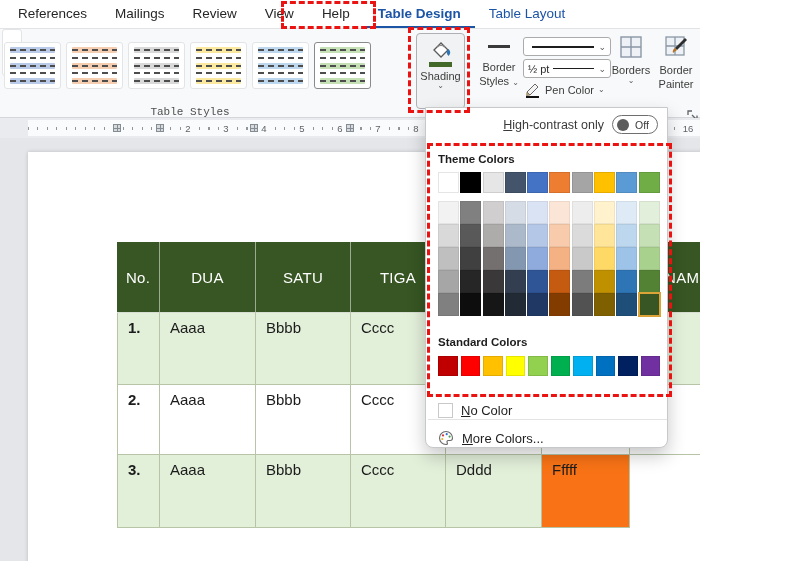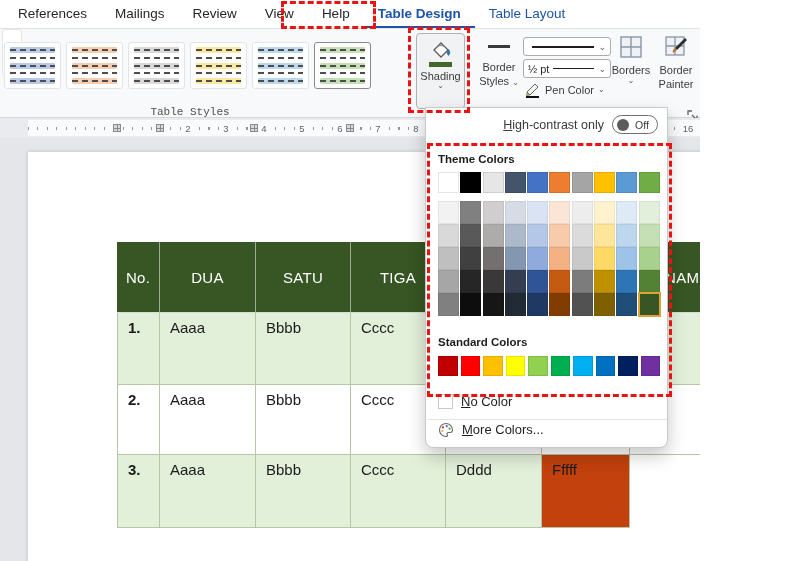--- a/index.html
+++ b/index.html
@@ -82,21 +82,21 @@
   .knob { width:12px; height:12px; border-radius:50%; background:#5c5c5c; }
   .toggle-text { font-size:10.5px; color:#3a3a3a; }
   .sect-label { position:absolute; left:12px; font-size:11.5px; font-weight:bold; color:#1d1d1d; }
   .swgrid { position:absolute; left:12px; display:grid; grid-template-columns:repeat(10,21px); column-gap:1.3px; }
   .sw { width:21px; height:21px; box-shadow:inset 0 0 0 1px rgba(0,0,0,.10); cursor:pointer; }
   .vargrid { grid-template-rows:repeat(5,23px); grid-auto-flow:column; row-gap:0; }
   .vargrid .sw { height:23px; box-shadow:inset 0 0 0 1px rgba(0,0,0,.06); }
   .sw.sel { outline:2px solid #dba338; outline-offset:-1px; z-index:2; }
   .stdgrid { column-gap:3px; grid-template-columns:repeat(10,19.5px); }
   .stdgrid .sw { width:19.5px; height:20px; }
-  .menu-item { position:absolute; left:0; width:100%; height:24px; display:flex; align-items:flex-start; gap:8px;
+  .menu-item { position:absolute; left:0; width:100%; height:24px; display:flex; align-items:flex-end; gap:8px;
                padding-left:12px; font-size:13px; color:#1f1f1f; cursor:pointer; }
   .nocolor-sw { width:15px; height:15px; background:#fff; box-shadow:inset 0 0 0 1px #c9c9c9; }
   .dd-sep { position:absolute; left:2px; width:239px; height:1px; background:#e3e3e3; }
 
   
   .redbox { position:absolute; border:3.5px dashed #ea1311; background:transparent; z-index:9; pointer-events:none; }
   #redbox-tab   { left:281px; top:1px;  width:95px;  height:28px; }
   #redbox-shade { left:408px; top:27px; width:62px;  height:86px; }
   #redbox-colors{ left:427px; top:143px; width:245px; height:254px; }
 </style>
@@ -271,21 +271,21 @@
           <div class="bcell" style="background: rgb(255, 255, 255);">Bbbb</div>
           <div class="bcell" style="background: rgb(255, 255, 255);">Cccc</div>
           <div class="bcell" style="background: rgb(255, 255, 255);"></div>
           <div class="bcell" style="background: rgb(255, 255, 255);"></div>
           <div class="bcell" style="background: rgb(255, 255, 255);"></div>
           <div class="bcell first" style="background: rgb(226, 239, 217);">3.</div>
           <div class="bcell" style="background: rgb(226, 239, 217);">Aaaa</div>
           <div class="bcell" style="background: rgb(226, 239, 217);">Bbbb</div>
           <div class="bcell" style="background: rgb(226, 239, 217);">Cccc</div>
           <div class="bcell" style="background: rgb(226, 239, 217);">Dddd</div>
-          <div class="bcell" style="background: #c2410c;">Fffff</div>
+          <div class="bcell" style="background: #f97316;">Fffff</div>
         </div>
     </div>
   </div>
 
   <div class="dropdown">
     <div class="hc-row">
       <span class="hc-label" id="hclabel"><u>H</u>igh-contrast only</span>
       <div class="toggle">
         <span class="knob"></span>
         <span class="toggle-text">Off</span>

